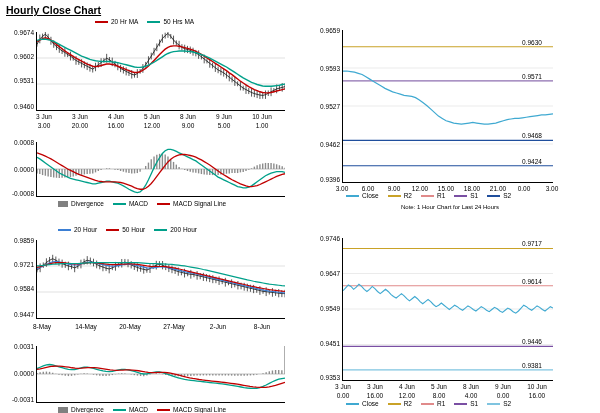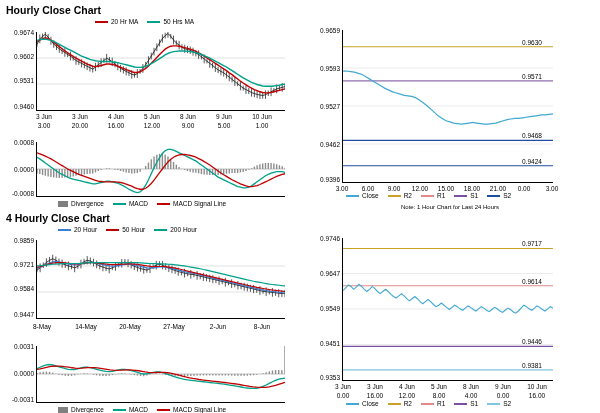--- a/index.html
+++ b/index.html
@@ -8,20 +8,21 @@
     background:#ffffff;
     font-family:"Liberation Sans", sans-serif;
     color:#000;
     overflow:hidden;
   }
   .page{position:relative;width:600px;height:413px;}
 
   .section-title{
     font-size:10.5px;font-weight:bold;color:#000;
     position:absolute;
+    text-decoration:underline;
   }
   #title-hourly{left:6px;top:4px;}
   #title-4hourly{left:6px;top:212px;}
 
   .panel{position:absolute;}
   .plot{position:absolute;overflow:hidden;}
   .ylab{
     position:absolute;font-size:6.5px;color:#000;
     text-align:right;white-space:nowrap;
   }
@@ -39,21 +40,20 @@
 
   svg{display:block;}
   .valtag{position:absolute;font-size:6.5px;color:#000;white-space:nowrap;}
 </style>
 </head>
 <body>
 
 <div class="page">
 
   <div class="section-title" id="title-hourly">Hourly Close Chart</div>
-  <div class="section-title" id="title-4hourly">4 Hourly Close Chart</div>
 
   <div class="panel" style="left:0;top:16px;width:300px;height:190px;">
 
     <div class="legend" id="lg-hourly-ma" style="left:95px;top:2px;">
       <span class="item">
         <span class="swatch" style="background:#c00000"></span>
         <span>20 Hr MA</span>
       </span>
       <span class="item">
         <span class="swatch" style="background:#00a08a"></span>

